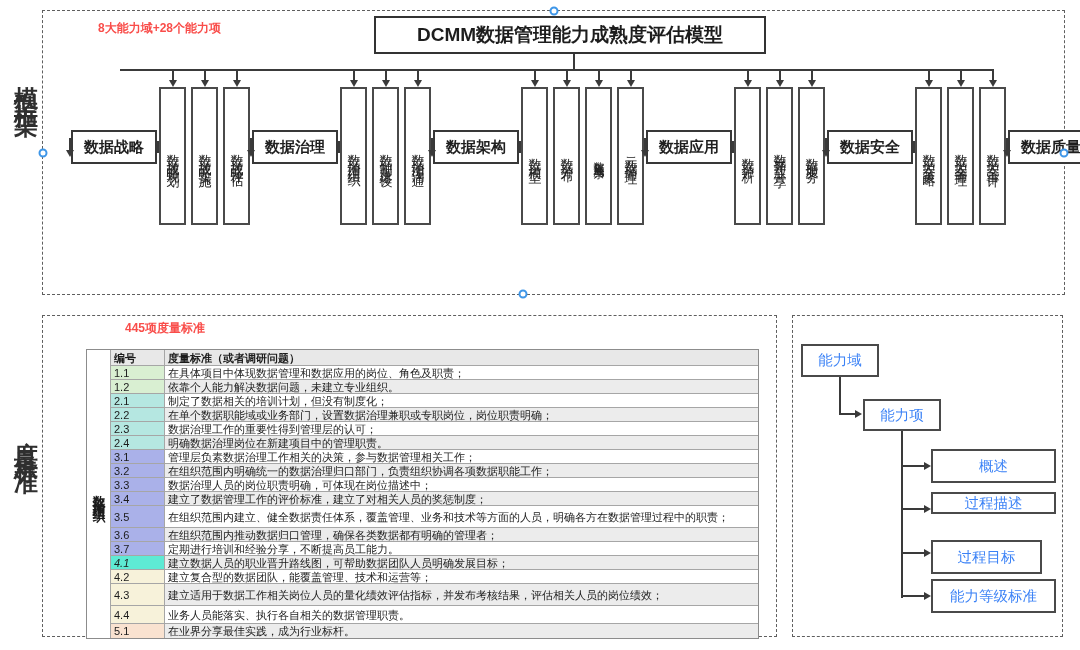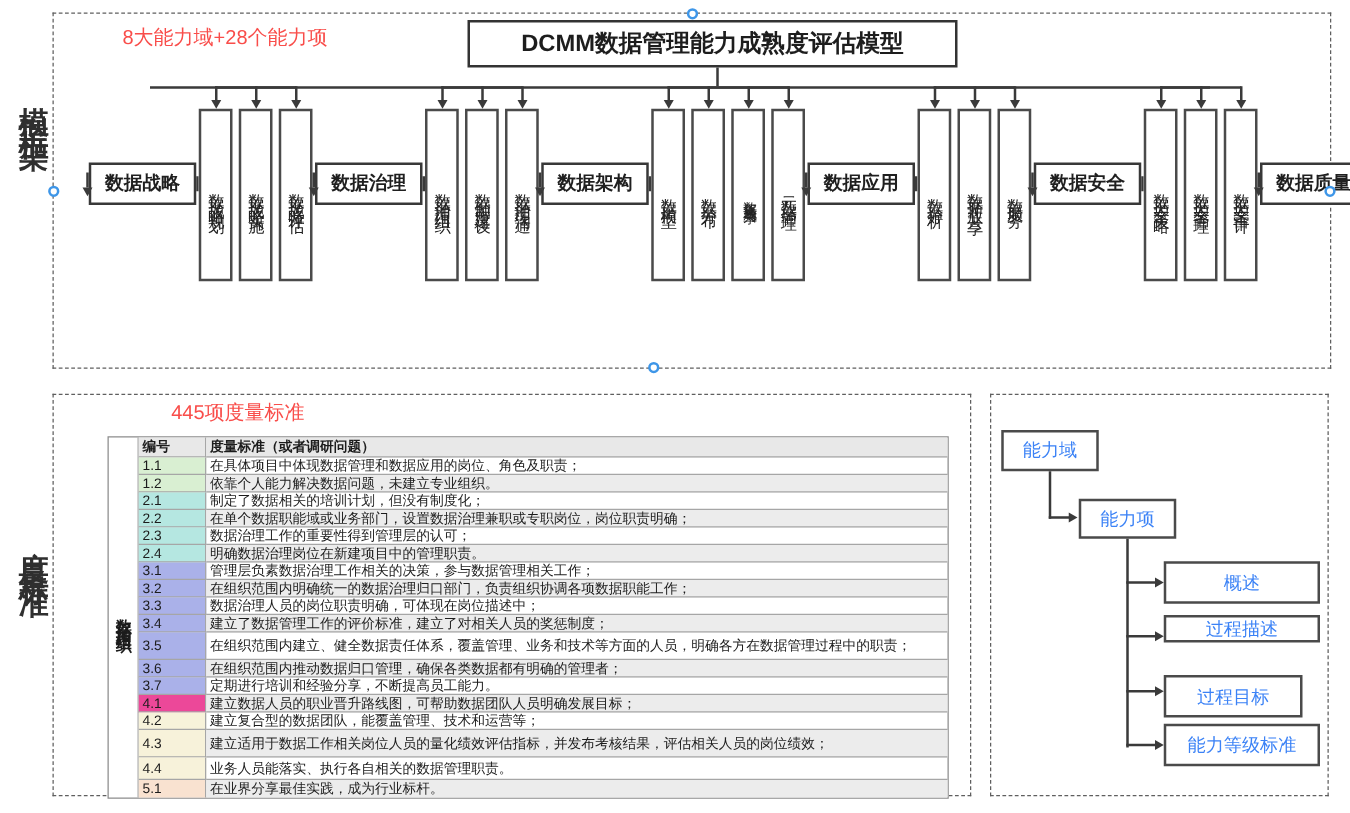--- a/index.html
+++ b/index.html
@@ -19,23 +19,23 @@
   .bottom-right{left:792px;top:315px;width:271px;height:322px;}
 
   
   .handle{position:absolute;width:9px;height:9px;border:2px solid #3e96e8;background:#fff;
           border-radius:50%;box-sizing:border-box;z-index:6;}
   .h-top{left:50%;top:0;transform:translate(-50%,-50%);}
   .h-bottom{left:47%;top:100%;transform:translate(-50%,-50%);}
   .h-left{left:0;top:50%;transform:translate(-50%,-50%);}
   .h-right{left:100%;top:50%;transform:translate(-50%,-50%);}
 
-  .red-note{position:absolute;font-size:16px;font-weight:400;color:#f94d4a;white-space:nowrap;}
+  .red-note{position:absolute;font-size:12px;font-weight:700;color:#f94d4a;white-space:nowrap;}
   .top-note{left:55px;top:9px;}
-  .table-note{left:94px;top:4px;}
+  .table-note{left:82px;top:4px;}
 
   .title-box{position:absolute;left:331px;top:5px;width:392px;height:38px;border:2px solid #333;
              box-sizing:border-box;display:flex;align-items:center;justify-content:center;
              font-size:19px;font-weight:700;color:#1d1d1d;background:#fff;white-space:nowrap;}
   .title-drop{position:absolute;left:530px;top:43px;width:2px;height:15px;background:#3a3a3a;}
   .trunk{position:absolute;left:77px;top:58px;width:848px;height:2px;background:#3a3a3a;}
 
   
   .groups{position:absolute;left:0;right:0;top:58px;display:flex;
           justify-content:space-between;padding:0 30px 0 26px;}
@@ -361,21 +361,21 @@
         <div class="c num" style="background: rgb(170, 177, 233);">3.3</div>
         <div class="c desc">数据治理人员的岗位职责明确，可体现在岗位描述中；</div>
         <div class="c num" style="background: rgb(170, 177, 233);">3.4</div>
         <div class="c desc stripe">建立了数据管理工作的评价标准，建立了对相关人员的奖惩制度；</div>
         <div class="c num tall" style="background: rgb(170, 177, 233);">3.5</div>
         <div class="c desc tall">在组织范围内建立、健全数据责任体系，覆盖管理、业务和技术等方面的人员，明确各方在数据管理过程中的职责；</div>
         <div class="c num" style="background: rgb(170, 177, 233);">3.6</div>
         <div class="c desc stripe">在组织范围内推动数据归口管理，确保各类数据都有明确的管理者；</div>
         <div class="c num" style="background: rgb(170, 177, 233);">3.7</div>
         <div class="c desc">定期进行培训和经验分享，不断提高员工能力。</div>
-        <div class="c num" style="background: #ec4899;">4.1</div>
+        <div class="c num" style="background: #5eead4; font-style: italic;">4.1</div>
         <div class="c desc stripe">建立数据人员的职业晋升路线图，可帮助数据团队人员明确发展目标；</div>
         <div class="c num" style="background: rgb(247, 242, 218);">4.2</div>
         <div class="c desc">建立复合型的数据团队，能覆盖管理、技术和运营等；</div>
         <div class="c num tall" style="background: rgb(247, 242, 218);">4.3</div>
         <div class="c desc tall stripe">建立适用于数据工作相关岗位人员的量化绩效评估指标，并发布考核结果，评估相关人员的岗位绩效；</div>
         <div class="c num med" style="background: rgb(247, 242, 218);">4.4</div>
         <div class="c desc med">业务人员能落实、执行各自相关的数据管理职责。</div>
         <div class="c num" style="background: rgb(249, 226, 208);">5.1</div>
         <div class="c desc stripe">在业界分享最佳实践，成为行业标杆。</div>
       </div>

